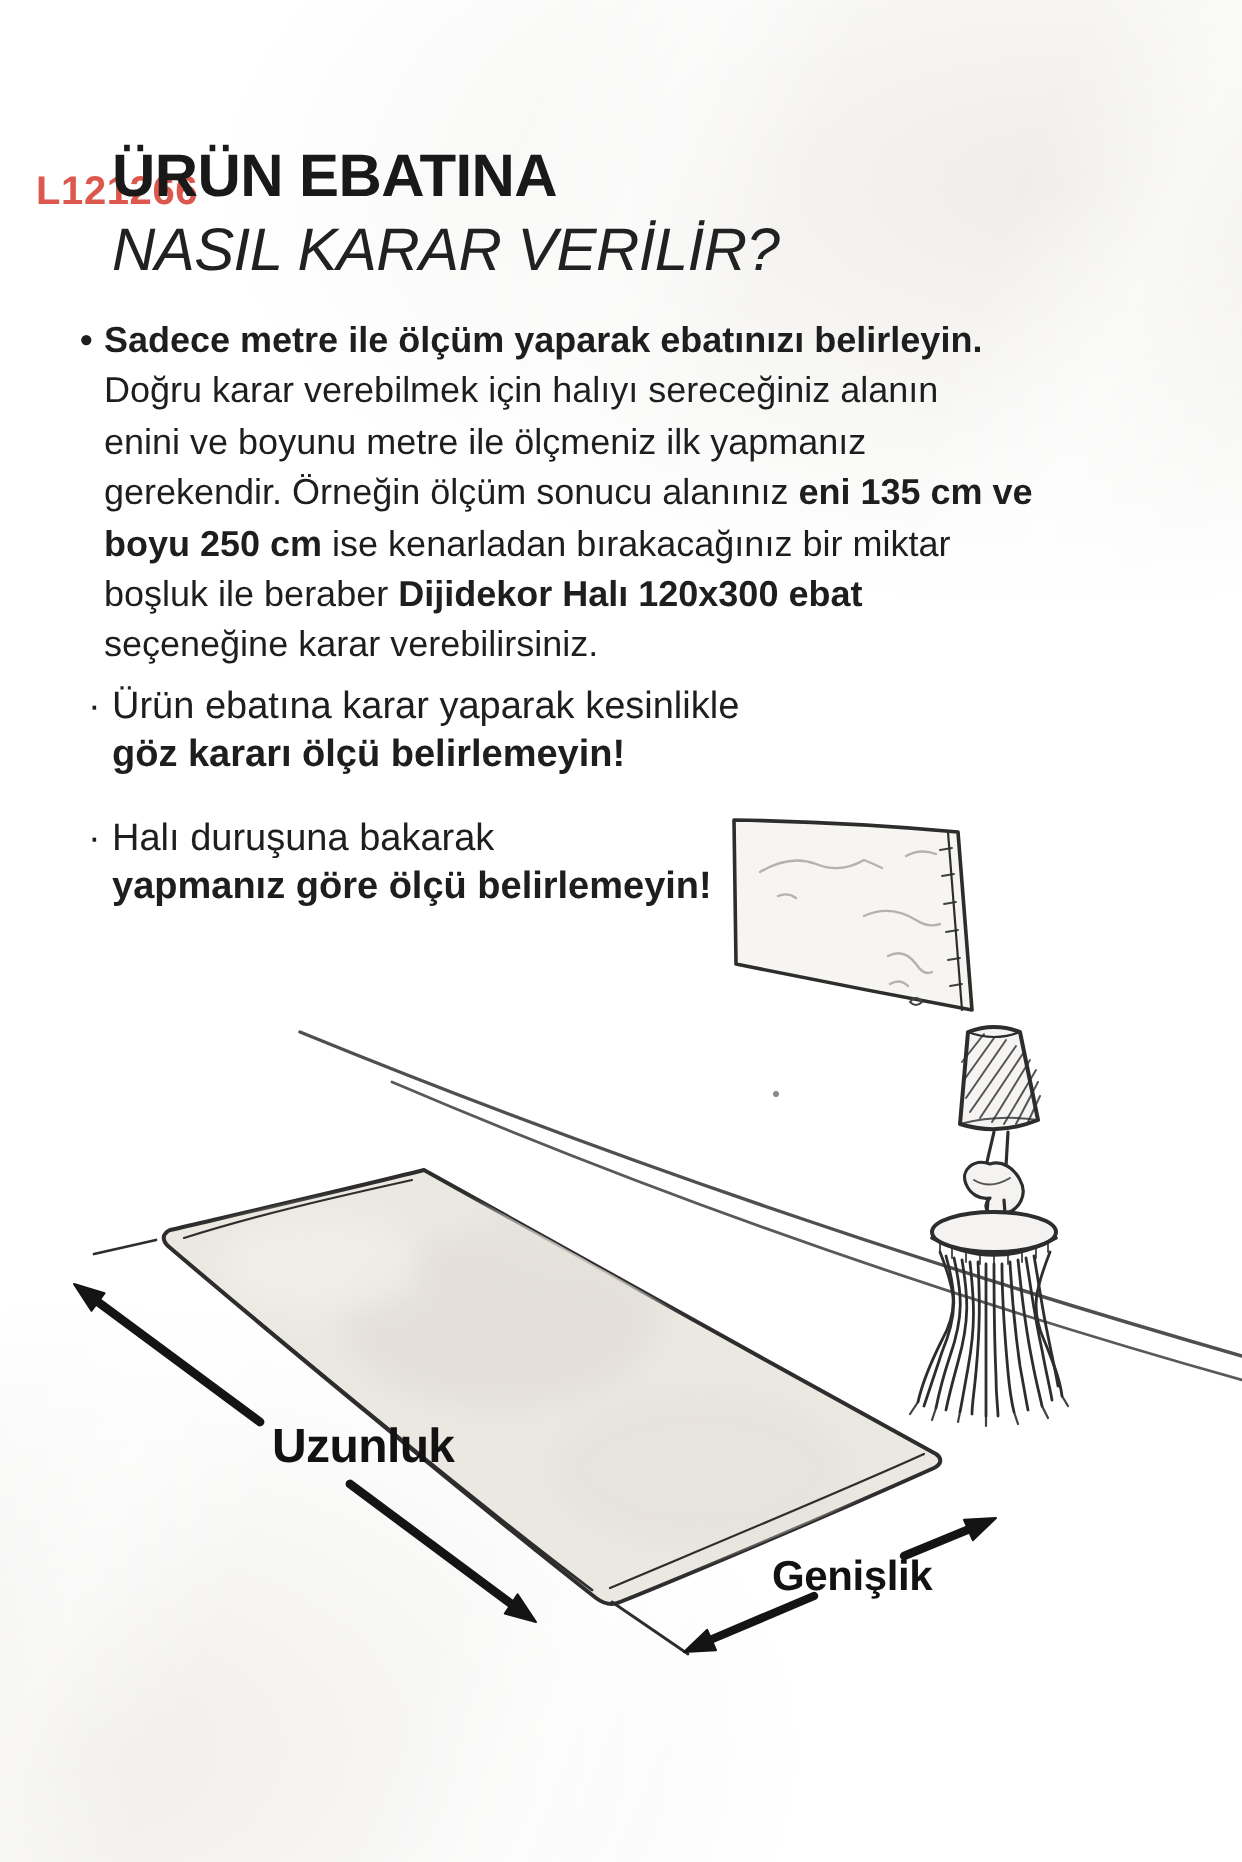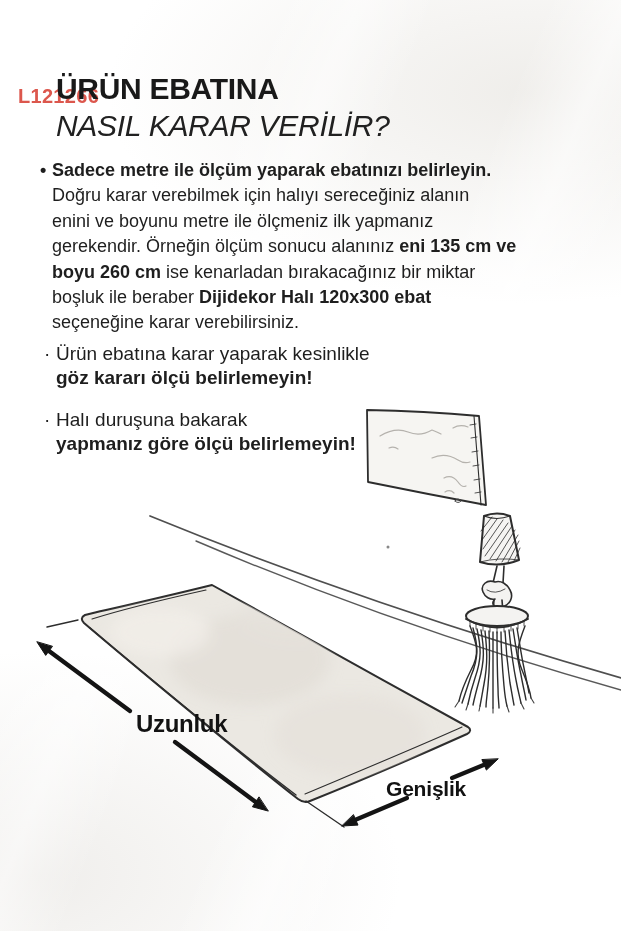--- a/index.html
+++ b/index.html
@@ -57,21 +57,21 @@
     <span class="t2">NASIL KARAR VERİLİR?</span>
   </h1>
 
   <div class="bullet b1">
     <span class="marker">•</span>
     <div class="lines">
       <div class="bold">Sadece metre ile ölçüm yaparak ebatınızı belirleyin.</div>
       <div>Doğru karar verebilmek için halıyı sereceğiniz alanın</div>
       <div>enini ve boyunu metre ile ölçmeniz ilk yapmanız</div>
       <div><span>gerekendir. Örneğin ölçüm sonucu alanınız </span><span class="bold">eni 135 cm ve</span></div>
-      <div><span class="bold">boyu 260 cm</span><span> ise kenarladan bırakacağınız bir miktar</span></div>
+      <div><span class="bold">boyu 250 cm</span><span> ise kenarladan bırakacağınız bir miktar</span></div>
       <div><span>boşluk ile beraber </span><span class="bold">Dijidekor Halı 120x300 ebat</span></div>
       <div>seçeneğine karar verebilirsiniz.</div>
     </div>
   </div>
 
   <div class="bullet b2">
     <span class="marker">·</span>
     <div class="lines">
       <div>Ürün ebatına karar yaparak kesinlikle</div>
       <div class="bold">göz kararı ölçü belirlemeyin!</div>

